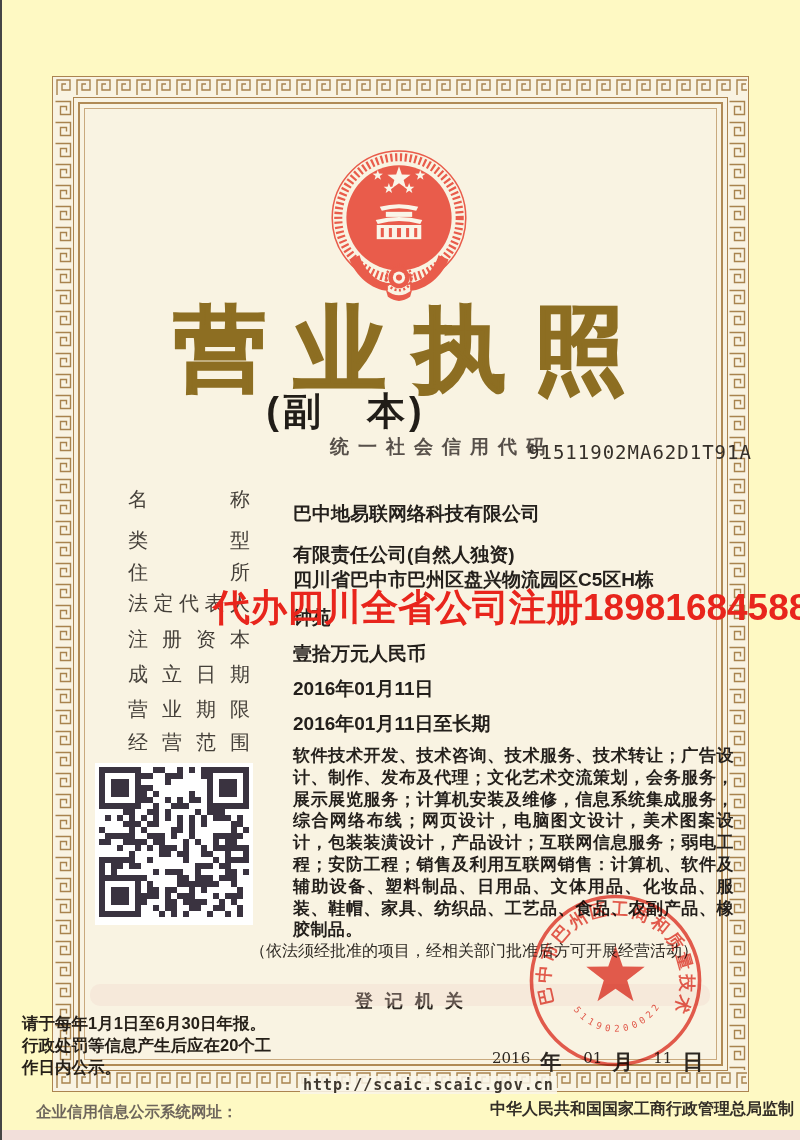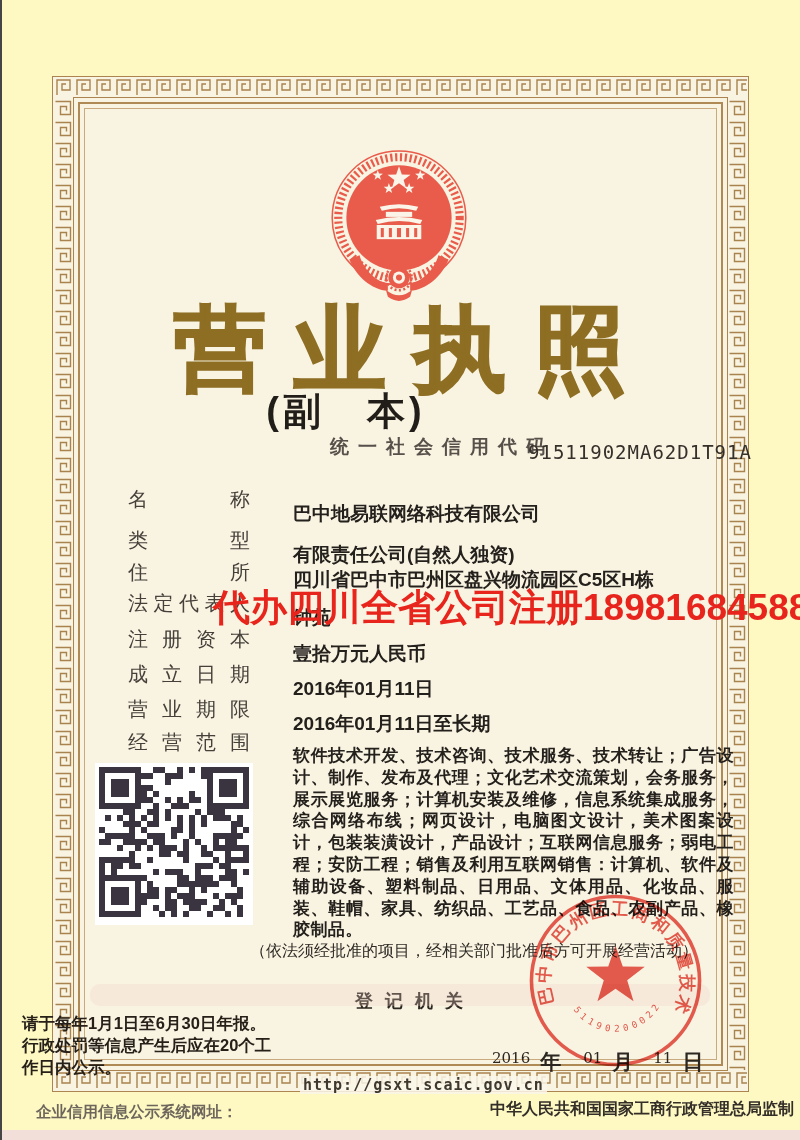--- a/index.html
+++ b/index.html
@@ -990,20 +990,20 @@
     </text>
   </svg>
 
   <div class="watermark">代办四川全省公司注册18981684588</div>
 
   <div class="annual">
     <span>请于每年1月1日至6月30日年报。</span>
     <span>行政处罚等信息产生后应在20个工</span>
     <span>作日内公示。</span>
   </div>
-  <div class="url">http://gsxt.scaic.gov.cn</div>
+  <div class="url">http://scaic.scaic.gov.cn</div>
   <div class="urllabel">企业信用信息公示系统网址：</div>
   <div class="supervisor">中华人民共和国国家工商行政管理总局监制</div>
 
   <div class="scan-blush"></div>
   <div class="scan-strip-bottom"></div>
   <div class="scan-edge-left"></div>
 </div>
 
 </body></html>

